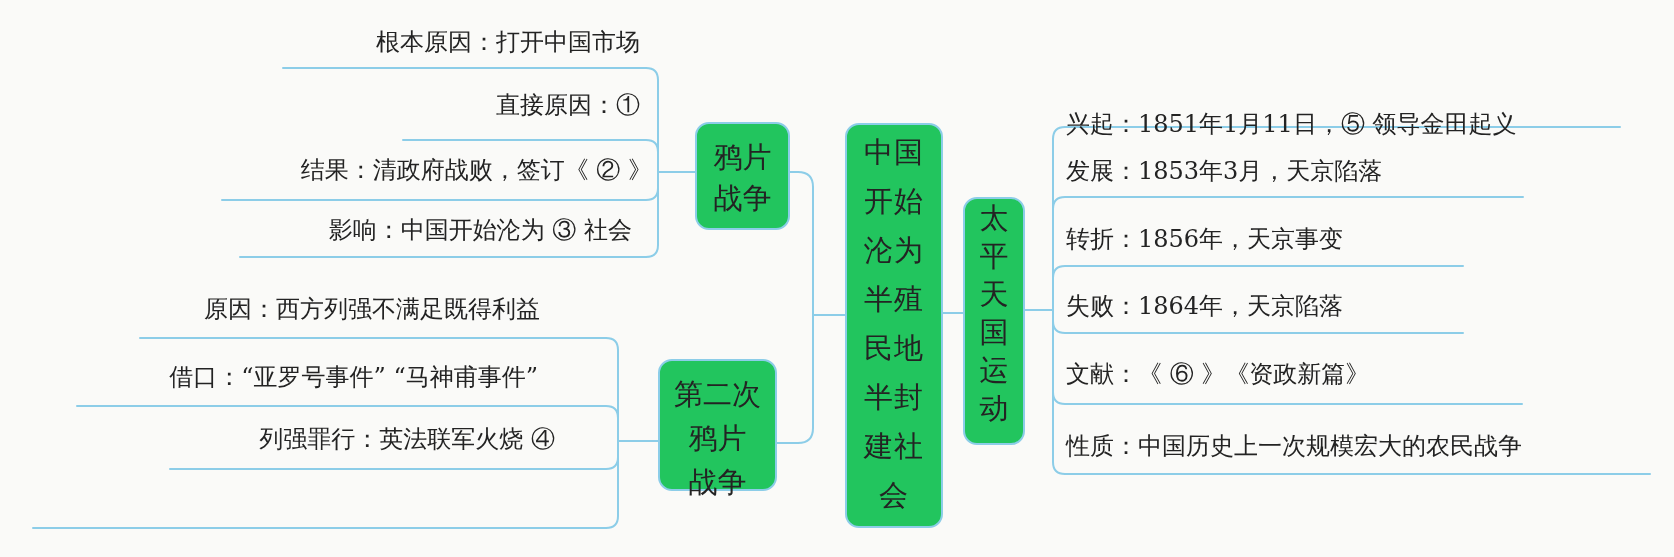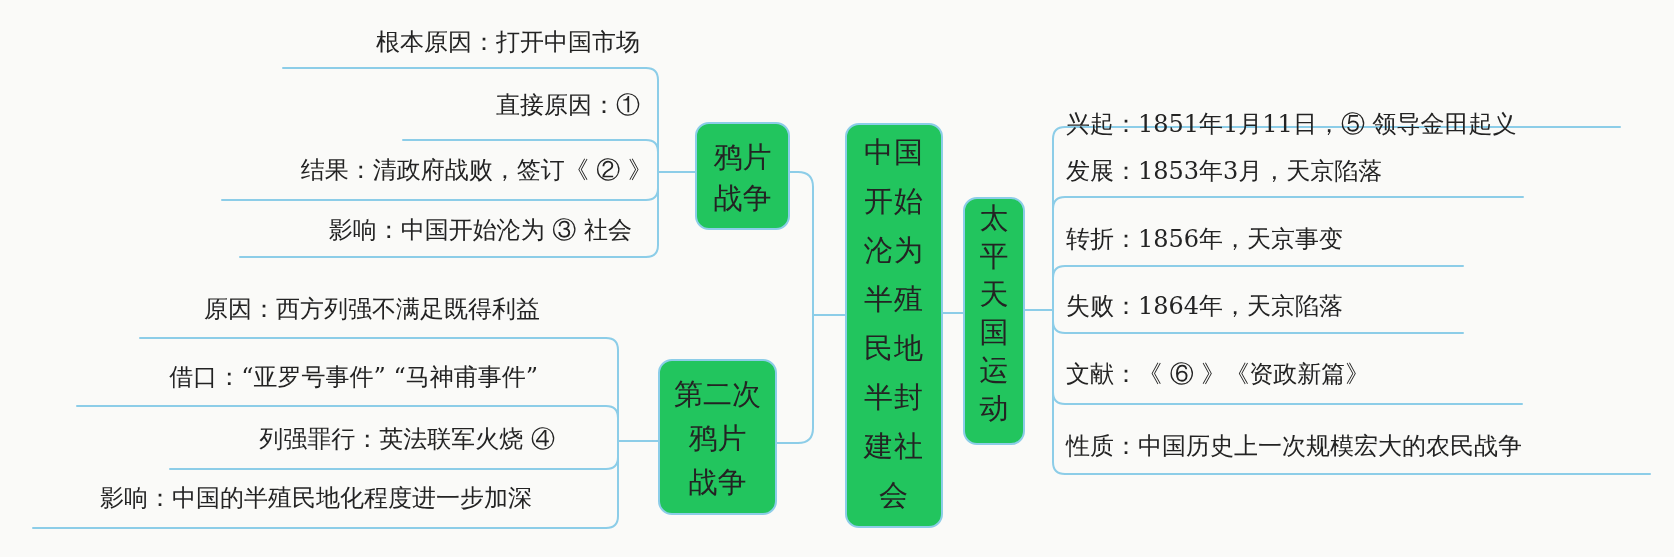--- a/index.html
+++ b/index.html
@@ -53,21 +53,21 @@
     border:2px solid var(--line);
     border-radius:14px;
     background:#22c55e;
     box-sizing:border-box;
     text-align:center;
     font-size:29px;
     color:var(--ink);
   }
   .node .ln{display:block;}
   .box-opium1{left:695px;top:122px;width:95px;height:108px;padding-top:13px;line-height:41px;}
-  .box-opium2{left:658px;top:359px;width:119px;height:156px;padding-top:11px;line-height:44px;}
+  .box-opium2{left:658px;top:359px;width:119px;height:132px;padding-top:11px;line-height:44px;}
   .box-central{left:845px;top:123px;width:98px;height:405px;}
   .box-central .wrap{
     margin:3px auto 0;width:64px;
     line-height:49px;word-break:break-all;letter-spacing:1px;
   }
   .box-taiping{left:963px;top:197px;width:62px;height:248px;}
   .box-taiping .wrap{
     margin:0 auto;width:32px;
     line-height:38px;word-break:break-all;
   }
@@ -109,21 +109,20 @@
   </svg>
 
   <div class="leaf r l1">根本原因：打开中国市场</div>
   <div class="leaf r l2">直接原因：①</div>
   <div class="leaf r l4">影响：中国开始沦为 ③ 社会</div>
   <div class="leaf r l3">结果：清政府战败，签订《 ② 》</div>
 
   <div class="leaf r l5">原因：西方列强不满足既得利益</div>
   <div class="leaf r l6">借口：“亚罗号事件” “马神甫事件”</div>
   <div class="leaf r l7">列强罪行：英法联军火烧 ④</div>
-  <div class="leaf r l8">影响：中国的半殖民地化程度进一步加深</div>
 
   <div class="leaf r1">兴起：1851年1月11日，⑤ 领导金田起义</div>
   <div class="leaf r2">发展：1853年3月，天京陷落</div>
   <div class="leaf r3">转折：1856年，天京事变</div>
   <div class="leaf r4">失败：1864年，天京陷落</div>
   <div class="leaf r5">文献：《 ⑥ 》《资政新篇》</div>
   <div class="leaf r6">性质：中国历史上一次规模宏大的农民战争</div>
 
   <div class="node box-opium1">
     <span class="ln">鸦片</span>

